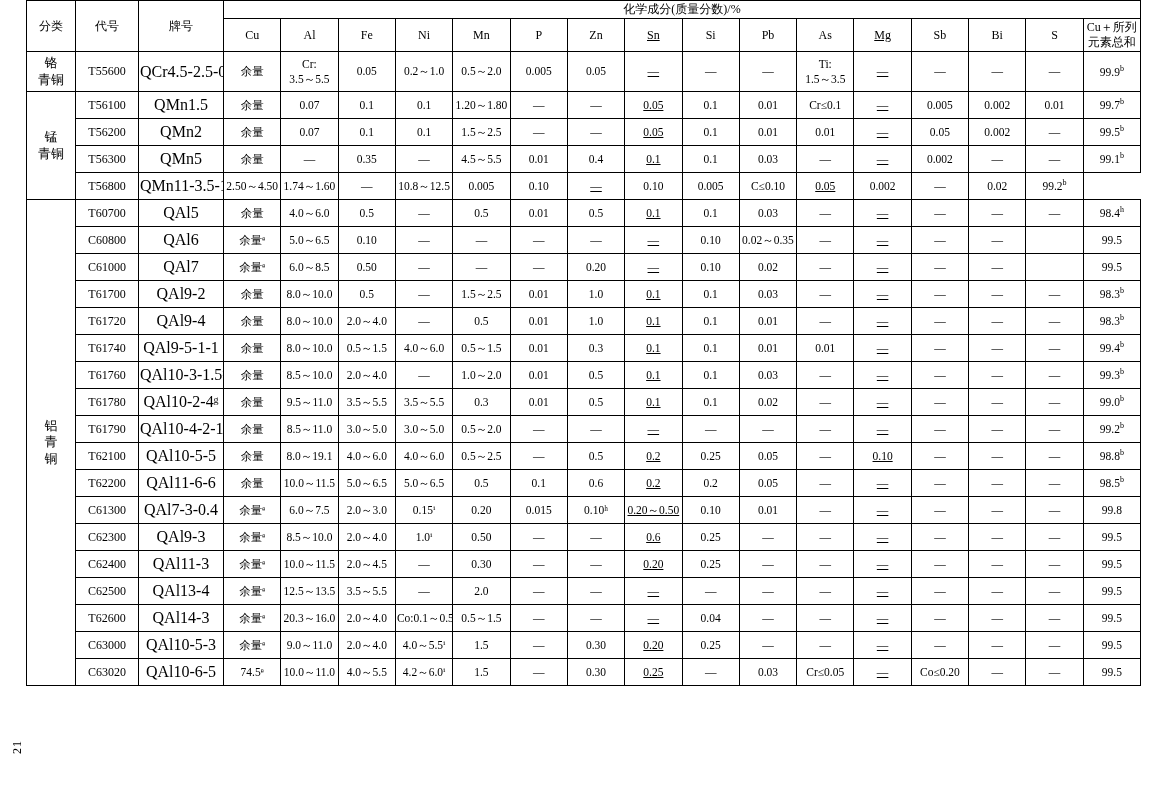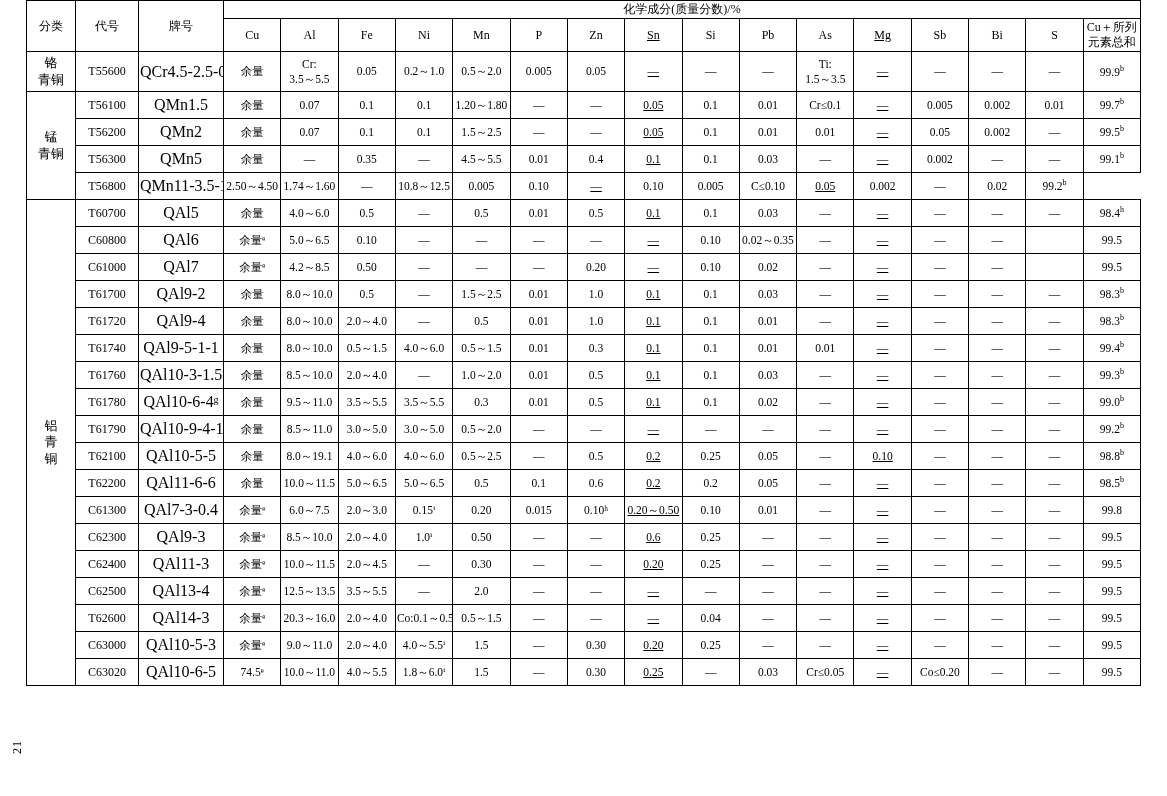--- a/index.html
+++ b/index.html
@@ -274,21 +274,21 @@
           <td class="val h-mg">—</td>
           <td class="val h-sb">—</td>
           <td class="val h-bi">—</td>
           <td class="val h-s"></td>
           <td class="h-tot val">99.5</td>
         </tr>
         <tr class="rowh">
           <td class="code-cell">C61000</td>
           <td class="grade-cell">QAl7</td>
           <td class="val h-cu">余量ᵉ</td>
-          <td class="val h-al">4.2～8.5</td>
+          <td class="val h-al">6.0～8.5</td>
           <td class="val h-fe">0.50</td>
           <td class="val h-ni">—</td>
           <td class="val h-mn">—</td>
           <td class="val h-p">—</td>
           <td class="val h-zn">0.20</td>
           <td class="val h-sn">—</td>
           <td class="val h-si">0.10</td>
           <td class="val h-pb">0.02</td>
           <td class="val h-as">—</td>
           <td class="val h-mg">—</td>
@@ -372,41 +372,41 @@
           <td class="val h-pb">0.03</td>
           <td class="val h-as">—</td>
           <td class="val h-mg">—</td>
           <td class="val h-sb">—</td>
           <td class="val h-bi">—</td>
           <td class="val h-s">—</td>
           <td class="h-tot val">99.3<sup>b</sup></td>
         </tr>
         <tr class="rowh">
           <td class="code-cell">T61780</td>
-          <td class="grade-cell">QAl10-6-4ᵍ</td>
+          <td class="grade-cell">QAl10-2-4ᵍ</td>
           <td class="val h-cu">余量</td>
           <td class="val h-al">9.5～11.0</td>
           <td class="val h-fe">3.5～5.5</td>
           <td class="val h-ni">3.5～5.5</td>
           <td class="val h-mn">0.3</td>
           <td class="val h-p">0.01</td>
           <td class="val h-zn">0.5</td>
           <td class="val h-sn">0.1</td>
           <td class="val h-si">0.1</td>
           <td class="val h-pb">0.02</td>
           <td class="val h-as">—</td>
           <td class="val h-mg">—</td>
           <td class="val h-sb">—</td>
           <td class="val h-bi">—</td>
           <td class="val h-s">—</td>
           <td class="h-tot val">99.0<sup>b</sup></td>
         </tr>
         <tr class="rowh">
           <td class="code-cell">T61790</td>
-          <td class="grade-cell">QAl10-9-4-1</td>
+          <td class="grade-cell">QAl10-4-2-1</td>
           <td class="val h-cu">余量</td>
           <td class="val h-al">8.5～11.0</td>
           <td class="val h-fe">3.0～5.0</td>
           <td class="val h-ni">3.0～5.0</td>
           <td class="val h-mn">0.5～2.0</td>
           <td class="val h-p">—</td>
           <td class="val h-zn">—</td>
           <td class="val h-sn">—</td>
           <td class="val h-si">—</td>
           <td class="val h-pb">—</td>
@@ -576,21 +576,21 @@
           <td class="val h-bi">—</td>
           <td class="val h-s">—</td>
           <td class="h-tot val">99.5</td>
         </tr>
         <tr class="rowh">
           <td class="code-cell">C63020</td>
           <td class="grade-cell">QAl10-6-5</td>
           <td class="val h-cu">74.5ᵉ</td>
           <td class="val h-al">10.0～11.0</td>
           <td class="val h-fe">4.0～5.5</td>
-          <td class="val h-ni">1.8～6.0ⁱ</td>
+          <td class="val h-ni">4.2～6.0ⁱ</td>
           <td class="val h-mn">1.5</td>
           <td class="val h-p">—</td>
           <td class="val h-zn">0.30</td>
           <td class="val h-sn">0.25</td>
           <td class="val h-si">—</td>
           <td class="val h-pb">0.03</td>
           <td class="val h-as">Cr≤0.05</td>
           <td class="val h-mg">—</td>
           <td class="val h-sb">Co≤0.20</td>
           <td class="val h-bi">—</td>

